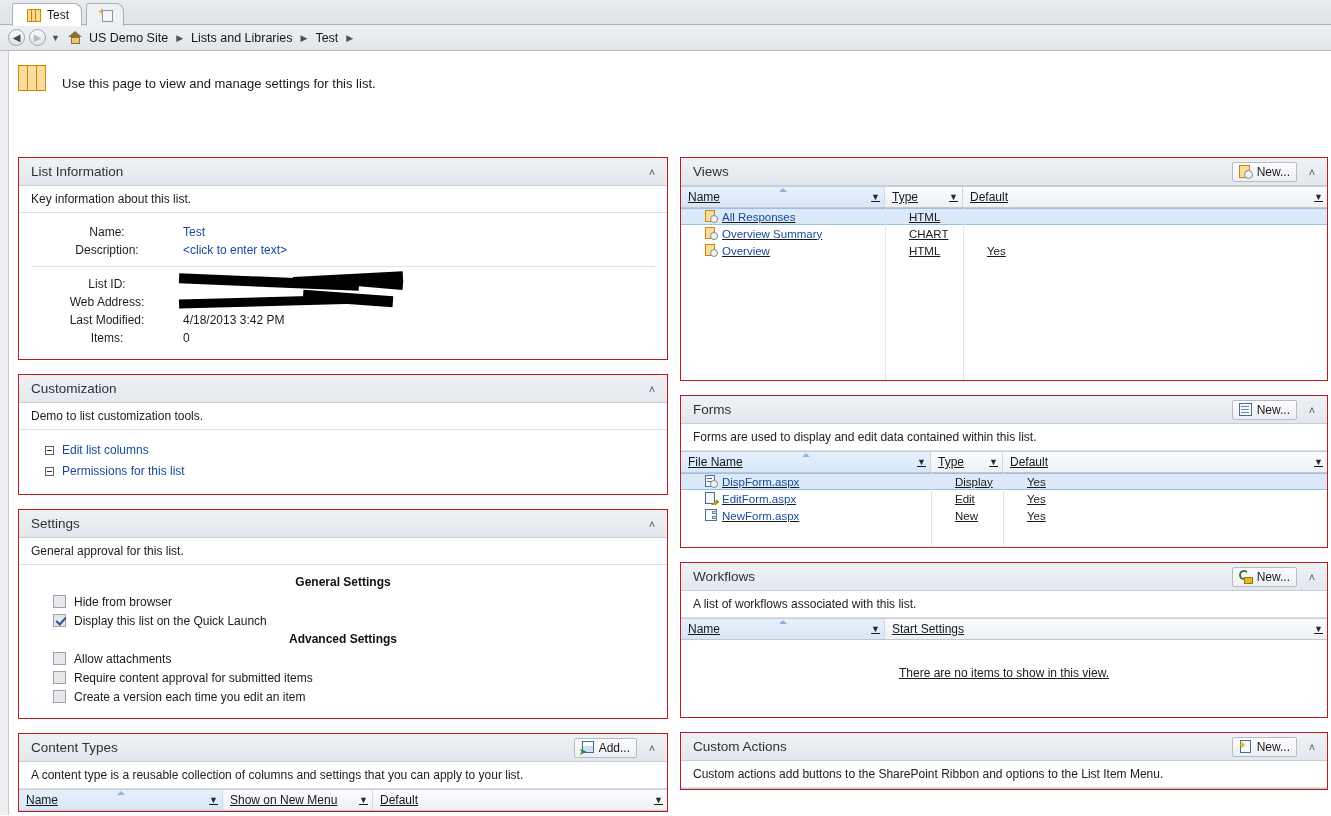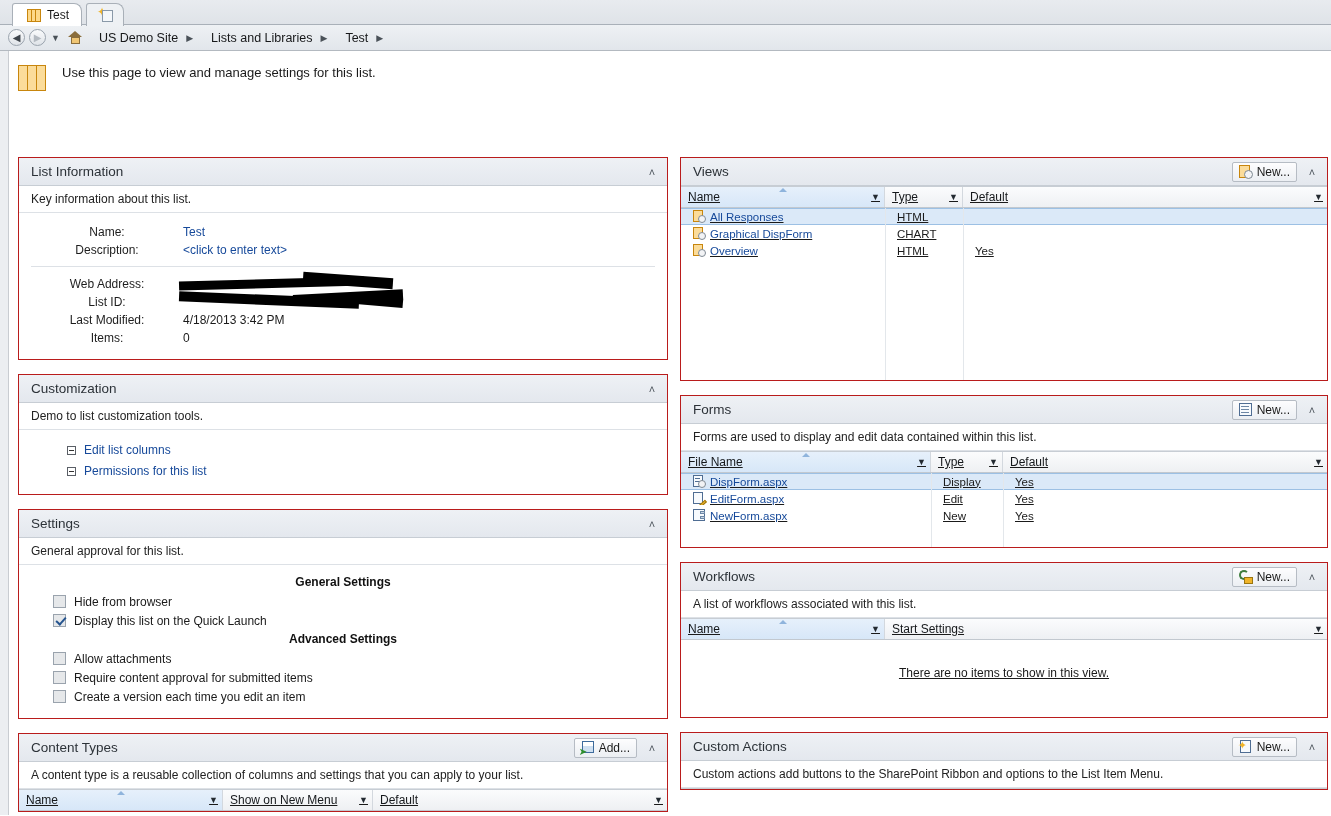--- a/index.html
+++ b/index.html
@@ -68,29 +68,29 @@
   .home-icon { width: 15px; height: 13px; position: relative; margin-right: 2px;}
   .home-icon .roof {
     position: absolute; left: 0; top: 0;
     border-left: 7px solid transparent; border-right: 7px solid transparent;
     border-bottom: 6px solid #8a6d3b;
   }
   .home-icon .body {
     position: absolute; left: 3px; top: 6px; width: 9px; height: 7px;
     background: #f0c674; border: 1px solid #8a6d3b;
   }
-  .crumb { font-size: 12.5px; color: #17181a; margin-left: 10px; }
+  .crumb { font-size: 12.5px; color: #17181a; }
   .crumb-sep { color: #4a5158; font-size: 9px; margin: 0 4px; }
   
   .page-wrap { position: relative; height: 764px; background: #ffffff; }
   .left-edge {
     position: absolute; left: 0; top: 0; width: 9px; height: 100%;
     background: #eceef1; border-right: 1px solid #c9ccd1;
   }
-  .intro { display: flex; align-items: flex-start; gap: 16px; padding: 14px 0 0 18px; }
+  .intro { display: flex; align-items: flex-end; gap: 16px; padding: 14px 0 0 18px; }
   .intro-icon {
     width: 28px; height: 26px; background: #fbdc9a; border: 1px solid #c8860d; position: relative;
   }
   .intro-icon:before, .intro-icon:after {
     content: ""; position: absolute; top: 0; bottom: 0; width: 1px; background: #c8860d;
   }
   .intro-icon:before { left: 8px; }
   .intro-icon:after { left: 17px; }
   .intro-text { font-size: 13px; color: #1a1a1a; }
   
@@ -120,21 +120,21 @@
   }
   .panel-body { padding: 10px 12px 12px 12px; background: #fff; text-align: center; }
   
   .info-row { display: flex; font-size: 12px; line-height: 18px; }
   .info-label { width: 152px; color: #1d1d1d; }
   .info-val a, .link { color: #16499a; text-decoration: none; }
   .info-sep { height: 1px; background: #dde1e6; margin: 7px 0 8px 0; }
   .redact-wrap { position: relative; height: 18px; }
   .redaction { position: absolute; background: #000; }
   
-  .cust-link { display: flex; align-items: center; gap: 8px; line-height: 21px; margin-left: 22px; }
+  .cust-link { display: flex; align-items: center; gap: 8px; line-height: 21px; }
   .plus-box {
     width: 9px; height: 9px; border: 1px solid #5a5f66; background: #fff;
     position: relative; flex: none;
   }
   .plus-box:before {
     content: ""; position: absolute; left: 1px; right: 1px; top: 3px; height: 1px; background: #333;
   }
   
   .grp-title { font-size: 12px; font-weight: bold; color: #111; margin: 0 0 3px 0; }
   .chk-row { display: flex; align-items: center; gap: 8px; height: 19px; padding-left: 22px; }
@@ -162,21 +162,21 @@
   .gh .lbl { flex: 1; white-space: nowrap; }
   .gh .caret { color: #232a31; font-size: 9px; padding-left: 4px; }
   .gh .sortmark {
     position: absolute; top: 1px; left: 50%; margin-left: -4px;
     border-left: 4px solid transparent; border-right: 4px solid transparent;
     border-bottom: 4px solid #8fb4dc;
   }
   .grid-body { background: #fff; position: relative; }
   .grow { display: flex; height: 17px; align-items: center; }
   .grow.selected { background: #dbe9f8; border-top: 1px solid #9cc0e4; border-bottom: 1px solid #9cc0e4; }
-  .gc { padding: 0 4px 0 12px; font-size: 11.5px; color: #1a1a1a; display: flex; align-items: center; gap: 4px; overflow: hidden; white-space: nowrap; }
+  .gc { padding: 0 4px 0 24px; font-size: 11.5px; color: #1a1a1a; display: flex; align-items: center; gap: 4px; overflow: hidden; white-space: nowrap; }
   .gc.link-cell { color: #16499a; }
   .empty-msg { text-align: center; font-size: 12px; color: #1a1a1a; padding: 26px 0; }
   .colsplit { position: absolute; top: 0; bottom: 0; width: 1px; background: #e3e7eb; }
   
   .ico { width: 13px; height: 13px; position: relative; flex: none; }
   .ico-view .pg { position: absolute; left: 0; top: 0; width: 10px; height: 12px; background: #fbdc9a; border: 1px solid #c8860d; }
   .ico-view .cir { position: absolute; right: 0; bottom: 0; width: 8px; height: 8px; border-radius: 50%; background: #f2f3f5; border: 1px solid #808a94; }
   .ico-disp .pg { position: absolute; left: 0; top: 0; width: 10px; height: 12px; background: #f7fafd; border: 1px solid #4f6d93; }
   .ico-disp .ln { position: absolute; left: 2px; width: 5px; height: 1px; background: #4f6d93; }
   .ico-disp .cir { position: absolute; right: 0; bottom: 0; width: 8px; height: 8px; border-radius: 50%; background: #f2f3f5; border: 1px solid #808a94; }
@@ -253,32 +253,32 @@
           <div class="info-row">
             <span class="info-label">Name:</span>
             <span class="info-val link">Test</span>
           </div>
           <div class="info-row">
             <span class="info-label">Description:</span>
             <span class="info-val link">&lt;click to enter text&gt;</span>
           </div>
           <div class="info-sep"></div>
           <div class="info-row">
-            <span class="info-label">Web Address:</span>
-            <span class="info-val redact-wrap" style="width:260px">
-              <span class="redaction" style="left:-4px;top:4px;width:185px;height:9px;transform:rotate(-1.6deg)"></span>
-              <span class="redaction" style="left:120px;top:0px;width:90px;height:11px;transform:rotate(4deg)"></span>
-            </span>
-          </div>
-          <div class="info-row">
             <span class="info-label">List ID:</span>
             <span class="info-val redact-wrap" style="width:260px">
               <span class="redaction" style="left:-4px;top:2px;width:180px;height:10px;transform:rotate(2.4deg)"></span>
               <span class="redaction" style="left:110px;top:-1px;width:110px;height:10px;transform:rotate(-3deg)"></span>
               <span class="redaction" style="left:150px;top:3px;width:70px;height:9px;transform:rotate(5deg)"></span>
+            </span>
+          </div>
+          <div class="info-row">
+            <span class="info-label">Web Address:</span>
+            <span class="info-val redact-wrap" style="width:260px">
+              <span class="redaction" style="left:-4px;top:4px;width:185px;height:9px;transform:rotate(-1.6deg)"></span>
+              <span class="redaction" style="left:120px;top:0px;width:90px;height:11px;transform:rotate(4deg)"></span>
             </span>
           </div>
           <div class="info-row">
             <span class="info-label">Last Modified:</span>
             <span class="info-val">4/18/2013 3:42 PM</span>
           </div>
           <div class="info-row">
             <span class="info-label">Items:</span>
             <span class="info-val">0</span>
           </div>
@@ -413,21 +413,21 @@
               </span>
               <span class="gc" style="width:78px">HTML</span>
               <span class="gc" style="width:364px"></span>
             </div>
             <div class="grow">
               <span class="gc link-cell" style="width:204px">
                 <span class="ico ico-view">
                     <span class="pg"></span>
                     <span class="cir"></span>
                   </span>
-                <span>Graphical DispForm</span>
+                <span>Overview Summary</span>
               </span>
               <span class="gc" style="width:78px">CHART</span>
               <span class="gc" style="width:364px"></span>
             </div>
             <div class="grow">
               <span class="gc link-cell" style="width:204px">
                 <span class="ico ico-view">
                     <span class="pg"></span>
                     <span class="cir"></span>
                   </span>

